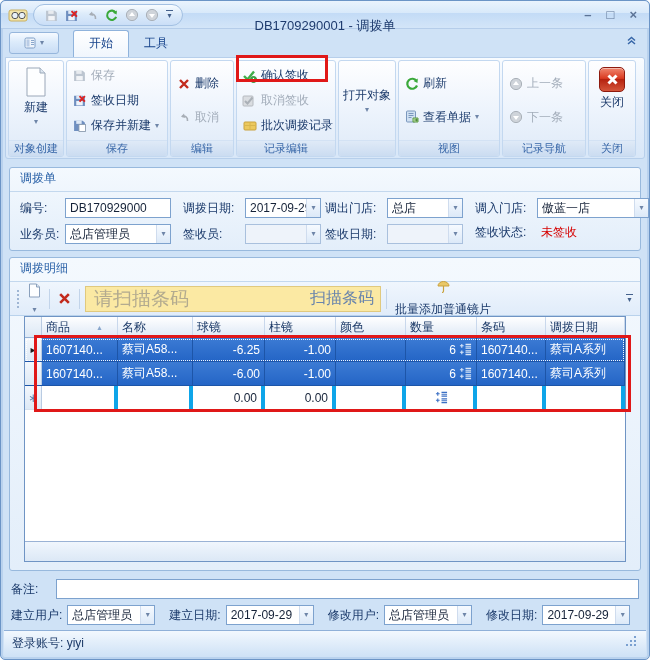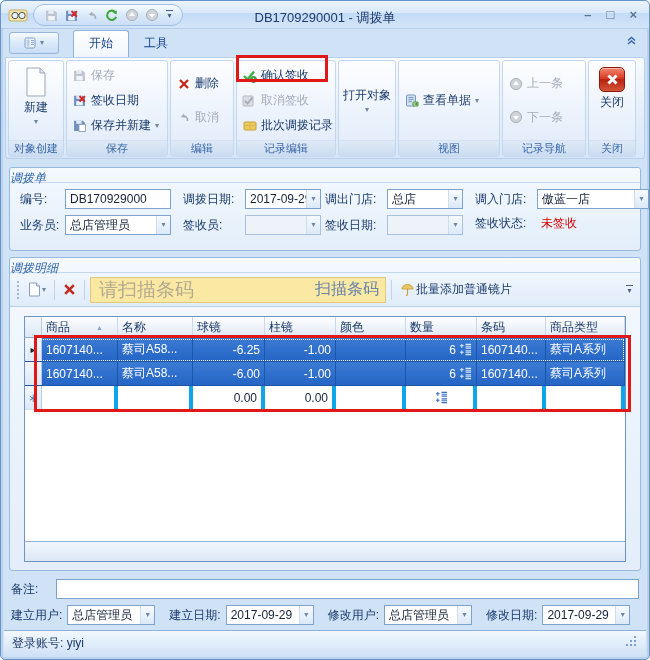--- a/index.html
+++ b/index.html
@@ -15,21 +15,21 @@
               background: linear-gradient(#eaf3fd, #d8e9fa 45%, #c3dbf6 46%, #d3e5f8);
               border-bottom: 1px solid #b5cdea; border-radius: 5px 5px 0 0; }
   .appicon { position: absolute; left: 7px; top: 5px; width: 20px; height: 17px; }
   .qat { position: absolute; left: 32px; top: 3px; height: 22px; display: flex; align-items: center;
          gap: 3px; padding: 0 9px; background: linear-gradient(#f8fcff, #dcebfa 45%, #cadef7);
          border: 1px solid #a3c0e2; border-radius: 11px; }
   .qicon { width: 17px; height: 17px; display: flex; align-items: center; justify-content: center; position: relative; }
   .overflow-arrow { margin-left: 3px; color: #44618c; font-size: 8px; line-height: 8px; text-align: center; }
   .overflow-arrow::before { content: ""; display: block; width: 7px; border-top: 1px solid #44618c; margin: 0 auto 1px; }
   .overflow-arrow::after { content: "▾"; }
-  .title-text { position: absolute; left: 0; right: 0; top: 8px; text-align: center; font-size: 13px; color: #1e3b6e; }
+  .title-text { position: absolute; left: 0; right: 0; top: 16px; text-align: center; font-size: 13px; color: #1e3b6e; }
   .winbtns { position: absolute; right: 12px; top: 6px; display: flex; gap: 15px; color: #5c7396;
              font-size: 13px; font-weight: bold; }
   .winbtns span { cursor: default; }
 
   
   .tabrow { position: absolute; top: 28px; left: 0; right: 0; height: 28px; display: flex; align-items: flex-end; }
   .appmenu { margin: 0 14px 3px 8px; width: 50px; height: 22px; display: flex; align-items: center; justify-content: center;
              gap: 4px; background: linear-gradient(#f6faff, #dcebfb 45%, #c9ddf5); border: 1px solid #96b6dc;
              border-radius: 3px; }
   .tab { padding: 4px 15px 5px; color: #15428b; }
@@ -62,22 +62,22 @@
           background: linear-gradient(#f0876f, #da3b22 45%, #b62310 50%, #d4553a);
           display: flex; align-items: center; justify-content: center;
           box-shadow: inset 0 1px 0 rgba(255,255,255,.45); }
 
   
   .annotation { position: absolute; border: 3px solid #e01818; z-index: 60; pointer-events: none; }
 
   
   .gbox { position: absolute; left: 8px; right: 8px; border: 1px solid #98b9dd; border-radius: 3px;
           background: linear-gradient(#f4f9fe, #e3eefa); }
-  .gbox-title { height: 15px; line-height: 20px; color: #2b62a8;
-                border-bottom: 1px solid #c3d8ee; font-style: italic; }
+  .gbox-title { height: 24px; line-height: 20px; padding-left: 10px; color: #2b62a8;
+                border-bottom: 1px solid #c3d8ee; }
   .orderbox { top: 166px; height: 84px; }
   .detailbox { top: 256px; height: 314px; }
 
   .frow { display: flex; align-items: flex-start; margin: 6px 10px 0; height: 20px; gap: 0; }
   .fgroup { display: flex; align-items: center; }
   .flabel { white-space: nowrap; color: #1b3a6b; padding-right: 5px; }
   .txt, .dd { background: #fff; border: 1px solid #7da2ce; height: 20px; display: flex; align-items: center;
               padding-left: 4px; color: #152238; overflow: hidden; }
   .dd .val { white-space: nowrap; overflow: hidden; flex: 1; }
   .dd .arrow-box { width: 14px; align-self: stretch; display: flex; align-items: center; justify-content: center;
@@ -86,21 +86,21 @@
   .status-red { color: #d60000; padding-left: 4px; }
 
   
   .w-f1 { width: 106px; } .w-f2 { width: 76px; } .w-f3 { width: 76px; } .w-f4 { width: 112px; }
   .lab1 { width: 45px; } .lab2 { width: 62px; margin-left: 12px; } .lab3 { width: 62px; margin-left: 4px; } .lab4 { width: 62px; margin-left: 12px; }
 
   
   .dtoolbar { height: 34px; display: flex; align-items: center; gap: 5px; padding: 0 7px;
               background: linear-gradient(#f0f6fd, #e0ecfa); border-bottom: 1px solid #b9d2ec; }
   .grip { width: 3px; height: 18px; border-left: 2px dotted #9fb6d4; }
-  .tbtn { display: flex; align-items: center; gap: 1px; padding: 2px 3px; border-radius: 2px; color: #1b3a6b; }
+  .tbtn { display: flex; align-items: center; gap: 8px; padding: 2px 3px; border-radius: 2px; color: #1b3a6b; flex-direction: column; }
   .tsep { width: 1px; height: 20px; background: #c2d4ea; }
   .scanbox { width: 296px; height: 26px; background: #fbe9a3; border: 1px solid #e0c97e; display: flex;
              align-items: center; padding: 0 6px 0 8px; }
   .scanbox input { flex: 1; min-width: 0; background: transparent; border: none; outline: none;
                    font-size: 19px; color: #444; font-family: inherit; }
   .scanbox input::placeholder { color: #b3ab8f; opacity: 1; }
   .scan-label { color: #6884ac; font-size: 16px; white-space: nowrap; padding-left: 6px; }
   .toolbar-overflow { margin-left: auto; }
 
   
@@ -352,20 +352,29 @@
         </div>
       </div>
       <div class="grp-label"></div>
     </div>
 
     <div class="grp" style="width:102px">
       <div class="grp-body">
         <div class="rbtn">
           <span class="icon16">
               <svg width="14" height="14" viewBox="0 0 14 14">
+                <path d="M11.5 4 A5 5 0 1 0 12 8.5" fill="none" stroke="#3aa93a" stroke-width="2.2"></path>
+                <path d="M12.8 1.5 L12.5 6 L8.5 4 Z" fill="#3aa93a"></path>
+              </svg>
+            </span>
+          <span>刷新</span>
+        </div>
+        <div class="rbtn">
+          <span class="icon16">
+              <svg width="14" height="14" viewBox="0 0 14 14">
                 <rect x="1.5" y="1" width="9" height="11" rx="1" fill="#cfe0f2" stroke="#7a97bd"></rect>
                 <path d="M3.5 3.5 h5 M3.5 5.5 h5 M3.5 7.5 h3" stroke="#7a97bd"></path>
                 <path d="M8 8 h5 v4 h-5 z" fill="#bfe3a8" stroke="#5d9a44"></path>
                 <path d="M9.5 10 h2.5 M11 8.8 L12.5 10 L11 11.2" fill="none" stroke="#3f7c2a"></path>
               </svg>
             </span>
           <span>查看单据</span>
           <span class="arrow"></span>
         </div>
       </div>
@@ -536,21 +545,21 @@
         <span class="cell c4">
             <span>颜色</span>
           </span>
         <span class="cell c5">
             <span>数量</span>
           </span>
         <span class="cell c6">
             <span>条码</span>
           </span>
         <span class="cell c7">
-            <span>商品类型</span>
+            <span>调拨日期</span>
           </span>
       </div>
 
       <div class="grow body-row sel focused">
         <span class="cell ind">▸</span>
         <span class="cell c0">1607140...</span>
         <span class="cell c1">蔡司A58...</span>
         <span class="cell c2 num">-6.25</span>
         <span class="cell c3 num">-1.00</span>
         <span class="cell c4"></span>

